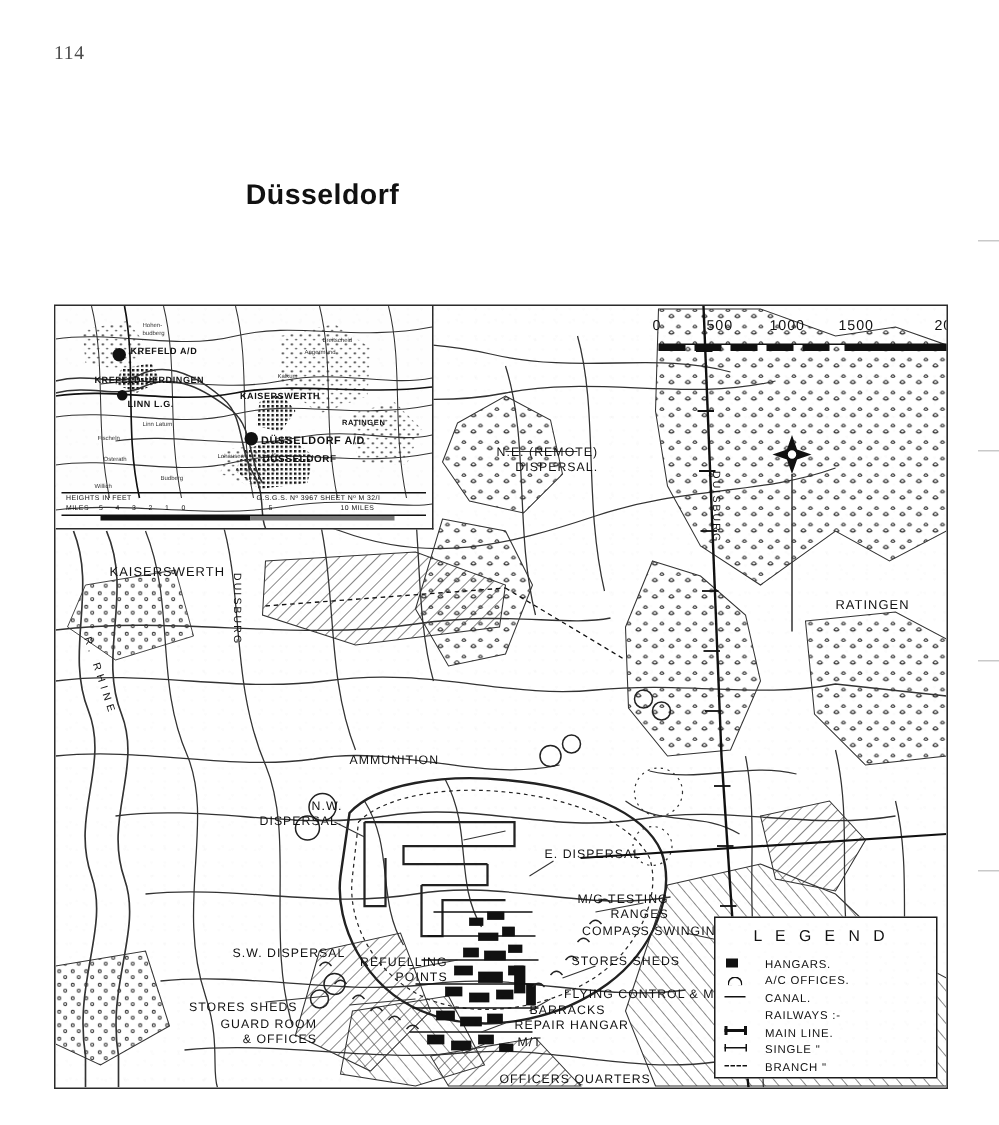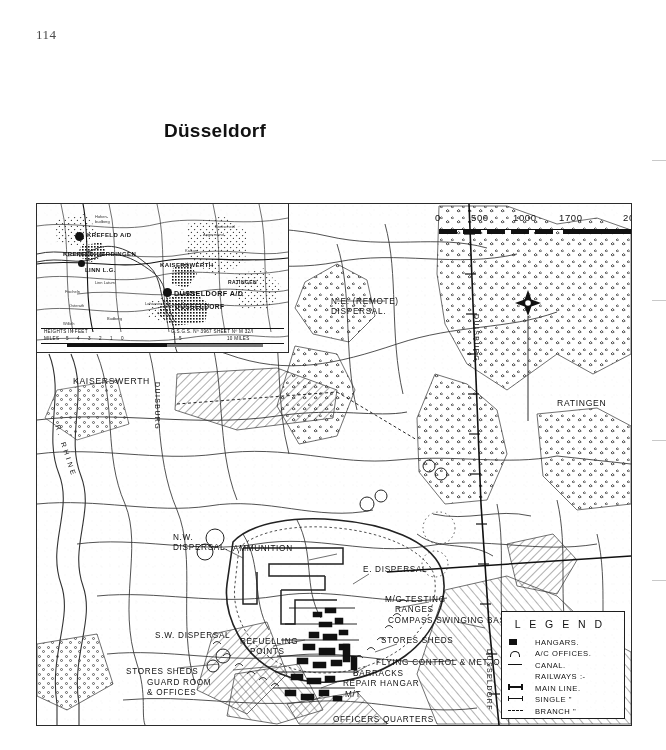--- a/index.html
+++ b/index.html
@@ -41,27 +41,27 @@
   #inset-scalebar{position:absolute;left:4px;bottom:3px;width:243px;height:21px;}
   .ins-scale-txt{position:absolute;font-size:4.6px;letter-spacing:.3px;color:#111;white-space:nowrap;}
 
   
   #scale-bar{position:absolute;left:314px;top:8px;width:250px;height:34px;}
   .scale-num{position:absolute;top:0;font-size:9.5px;letter-spacing:.6px;color:#111;}
   .scale-seg{position:absolute;top:18px;height:4px;background:#111;}
   .scale-rule{position:absolute;left:88px;top:17px;width:160px;height:1px;background:#111;}
 
   
-  .m-label{position:absolute;font-size:8.2px;letter-spacing:.7px;color:#111;white-space:nowrap;}
+  .m-label{position:absolute;font-size:8.2px;letter-spacing:.7px;color:#111;white-space:nowrap;text-align:right;}
   .m-label.two{line-height:10px;}
   .m-vert{position:absolute;font-size:7px;letter-spacing:1.4px;color:#111;
     white-space:nowrap;transform-origin:0 0;transform:rotate(90deg);}
 
   
-  #legend{position:absolute;right:6px;bottom:6px;width:124px;height:108px;
+  #legend{position:absolute;right:6px;bottom:6px;width:149px;height:108px;
     border:1px solid #1d1d1d;background:#fff;padding:4px 6px 0 0;box-sizing:border-box;}
   #legend-title{text-align:center;font-size:10.5px;letter-spacing:3px;color:#111;
     margin:2px 0 5px 0;}
   .leg-row{display:flex;align-items:flex-end;height:11.5px;padding-left:5px;}
   .leg-sym{width:22px;height:11px;position:relative;flex:0 0 22px;}
   .leg-txt{font-size:7.6px;letter-spacing:.55px;color:#111;white-space:nowrap;margin-left:6px;}
   .sym-hangar{position:absolute;left:2px;top:3px;width:8px;height:6px;background:#111;}
   .sym-shelter{position:absolute;left:3px;top:4px;width:8px;height:5px;
     border:1.1px solid #111;border-bottom:none;border-radius:5px 5px 0 0;}
   .sym-canal{position:absolute;left:1px;top:5px;width:14px;height:1.1px;background:#111;}
@@ -373,40 +373,40 @@
         <div class="ins-scale-txt" style="left:186px;top:7.5px;">10 MILES</div>
         <div style="position:absolute;left:26px;top:16px;width:100px;height:2.5px;background:#111;"></div>
         <div style="position:absolute;left:126px;top:16px;width:96px;height:2.5px;background:#777;"></div>
       </div>
     </div>
 
     <div id="scale-bar">
       <div class="scale-num" style="left:84px;">0</div>
       <div class="scale-num" style="left:120px;">500</div>
       <div class="scale-num" style="left:162px;">1000</div>
-      <div class="scale-num" style="left:208px;">1700</div>
+      <div class="scale-num" style="left:208px;">1500</div>
       <div class="scale-num" style="left:252px;margin-left:20px;">2000</div>
 
       <div class="scale-rule" style="left:88px;width:200px;"></div>
       <div class="scale-seg" style="left:88px;width:18px;"></div>
       <div class="scale-seg" style="left:112px;width:18px;"></div>
       <div class="scale-seg" style="left:136px;width:18px;"></div>
       <div class="scale-seg" style="left:160px;width:18px;"></div>
       <div class="scale-seg" style="left:184px;width:18px;"></div>
       <div class="scale-seg" style="left:212px;width:76px;"></div>
     </div>
 
     <div class="m-label two" style="left:294px;top:93px;">
       <div>N.E. (REMOTE)</div>
       <div>DISPERSAL.</div>
     </div>
 
     <div class="m-label" style="left:36px;top:172px;font-size:8.6px;">KAISERSWERTH</div>
     <div class="m-label" style="left:520px;top:194px;font-size:8.6px;">RATINGEN</div>
-    <div class="m-label" style="left:196px;top:298px;margin-top:42px;">AMMUNITION</div>
+    <div class="m-label" style="left:196px;top:298px;">AMMUNITION</div>
 
     <div class="m-label two" style="left:136px;top:329px;">
       <div>N.W.</div>
       <div>DISPERSAL.</div>
     </div>
 
     <div class="m-label" style="left:326px;top:361px;">E. DISPERSAL</div>
 
     <div class="m-label two" style="left:203px;top:433px;">
       <div>REFUELLING</div>

